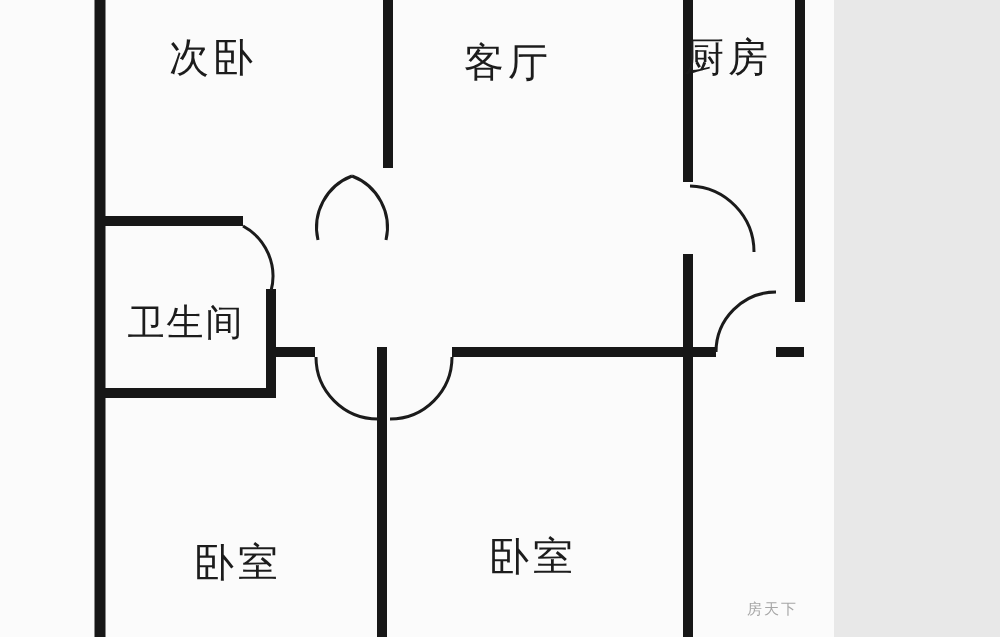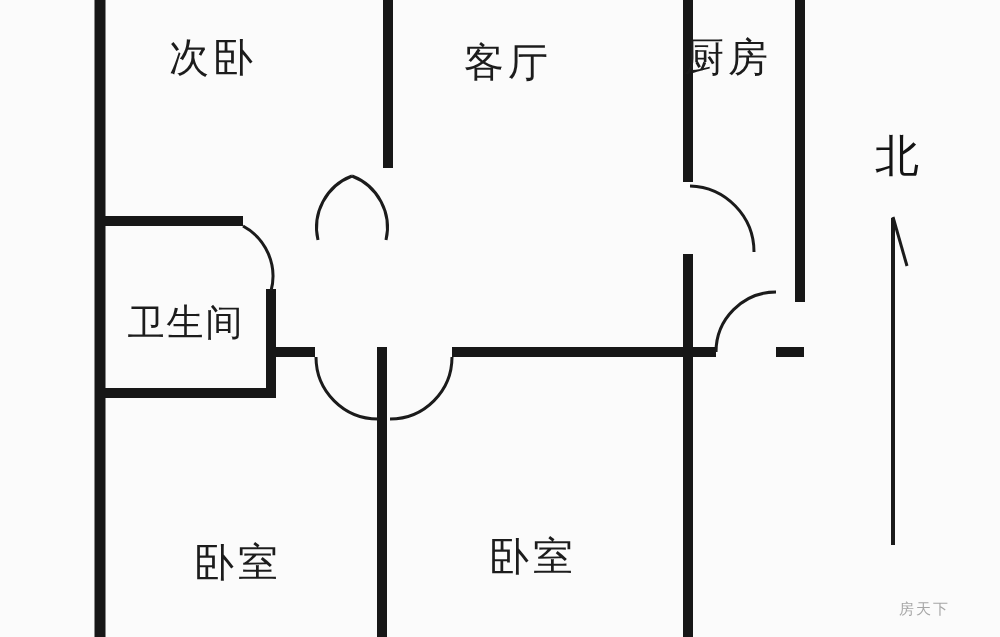--- a/index.html
+++ b/index.html
@@ -3,21 +3,21 @@
 <meta charset="utf-8">
 <style>
   html, body {
     margin: 0;
     padding: 0;
     background: #e8e8e8;
     font-family: "Liberation Sans", "DejaVu Sans", sans-serif;
   }
   .stage {
     position: relative;
-    width: 1000px;
+    width: 834px;
     height: 637px;
     background: #fbfbfb;
     overflow: hidden;
   }
   .plan-svg {
     position: absolute;
     inset: 0;
   }
   .room-label {
     position: absolute;
@@ -35,21 +35,21 @@
   }
   .compass-label {
     position: absolute;
     transform: translate(-50%, -50%);
     color: #141414;
     font-size: 44px;
     font-weight: 500;
   }
   .watermark {
     position: absolute;
-    right: 50px;
+    right: 36px;
     bottom: 20px;
     text-align: center;
     line-height: 1.05;
     user-select: none;
   }
   .watermark .brand {
     display: block;
     margin-left: 26px;
     font-size: 15px;
     color: rgba(150, 150, 150, 0.85);

